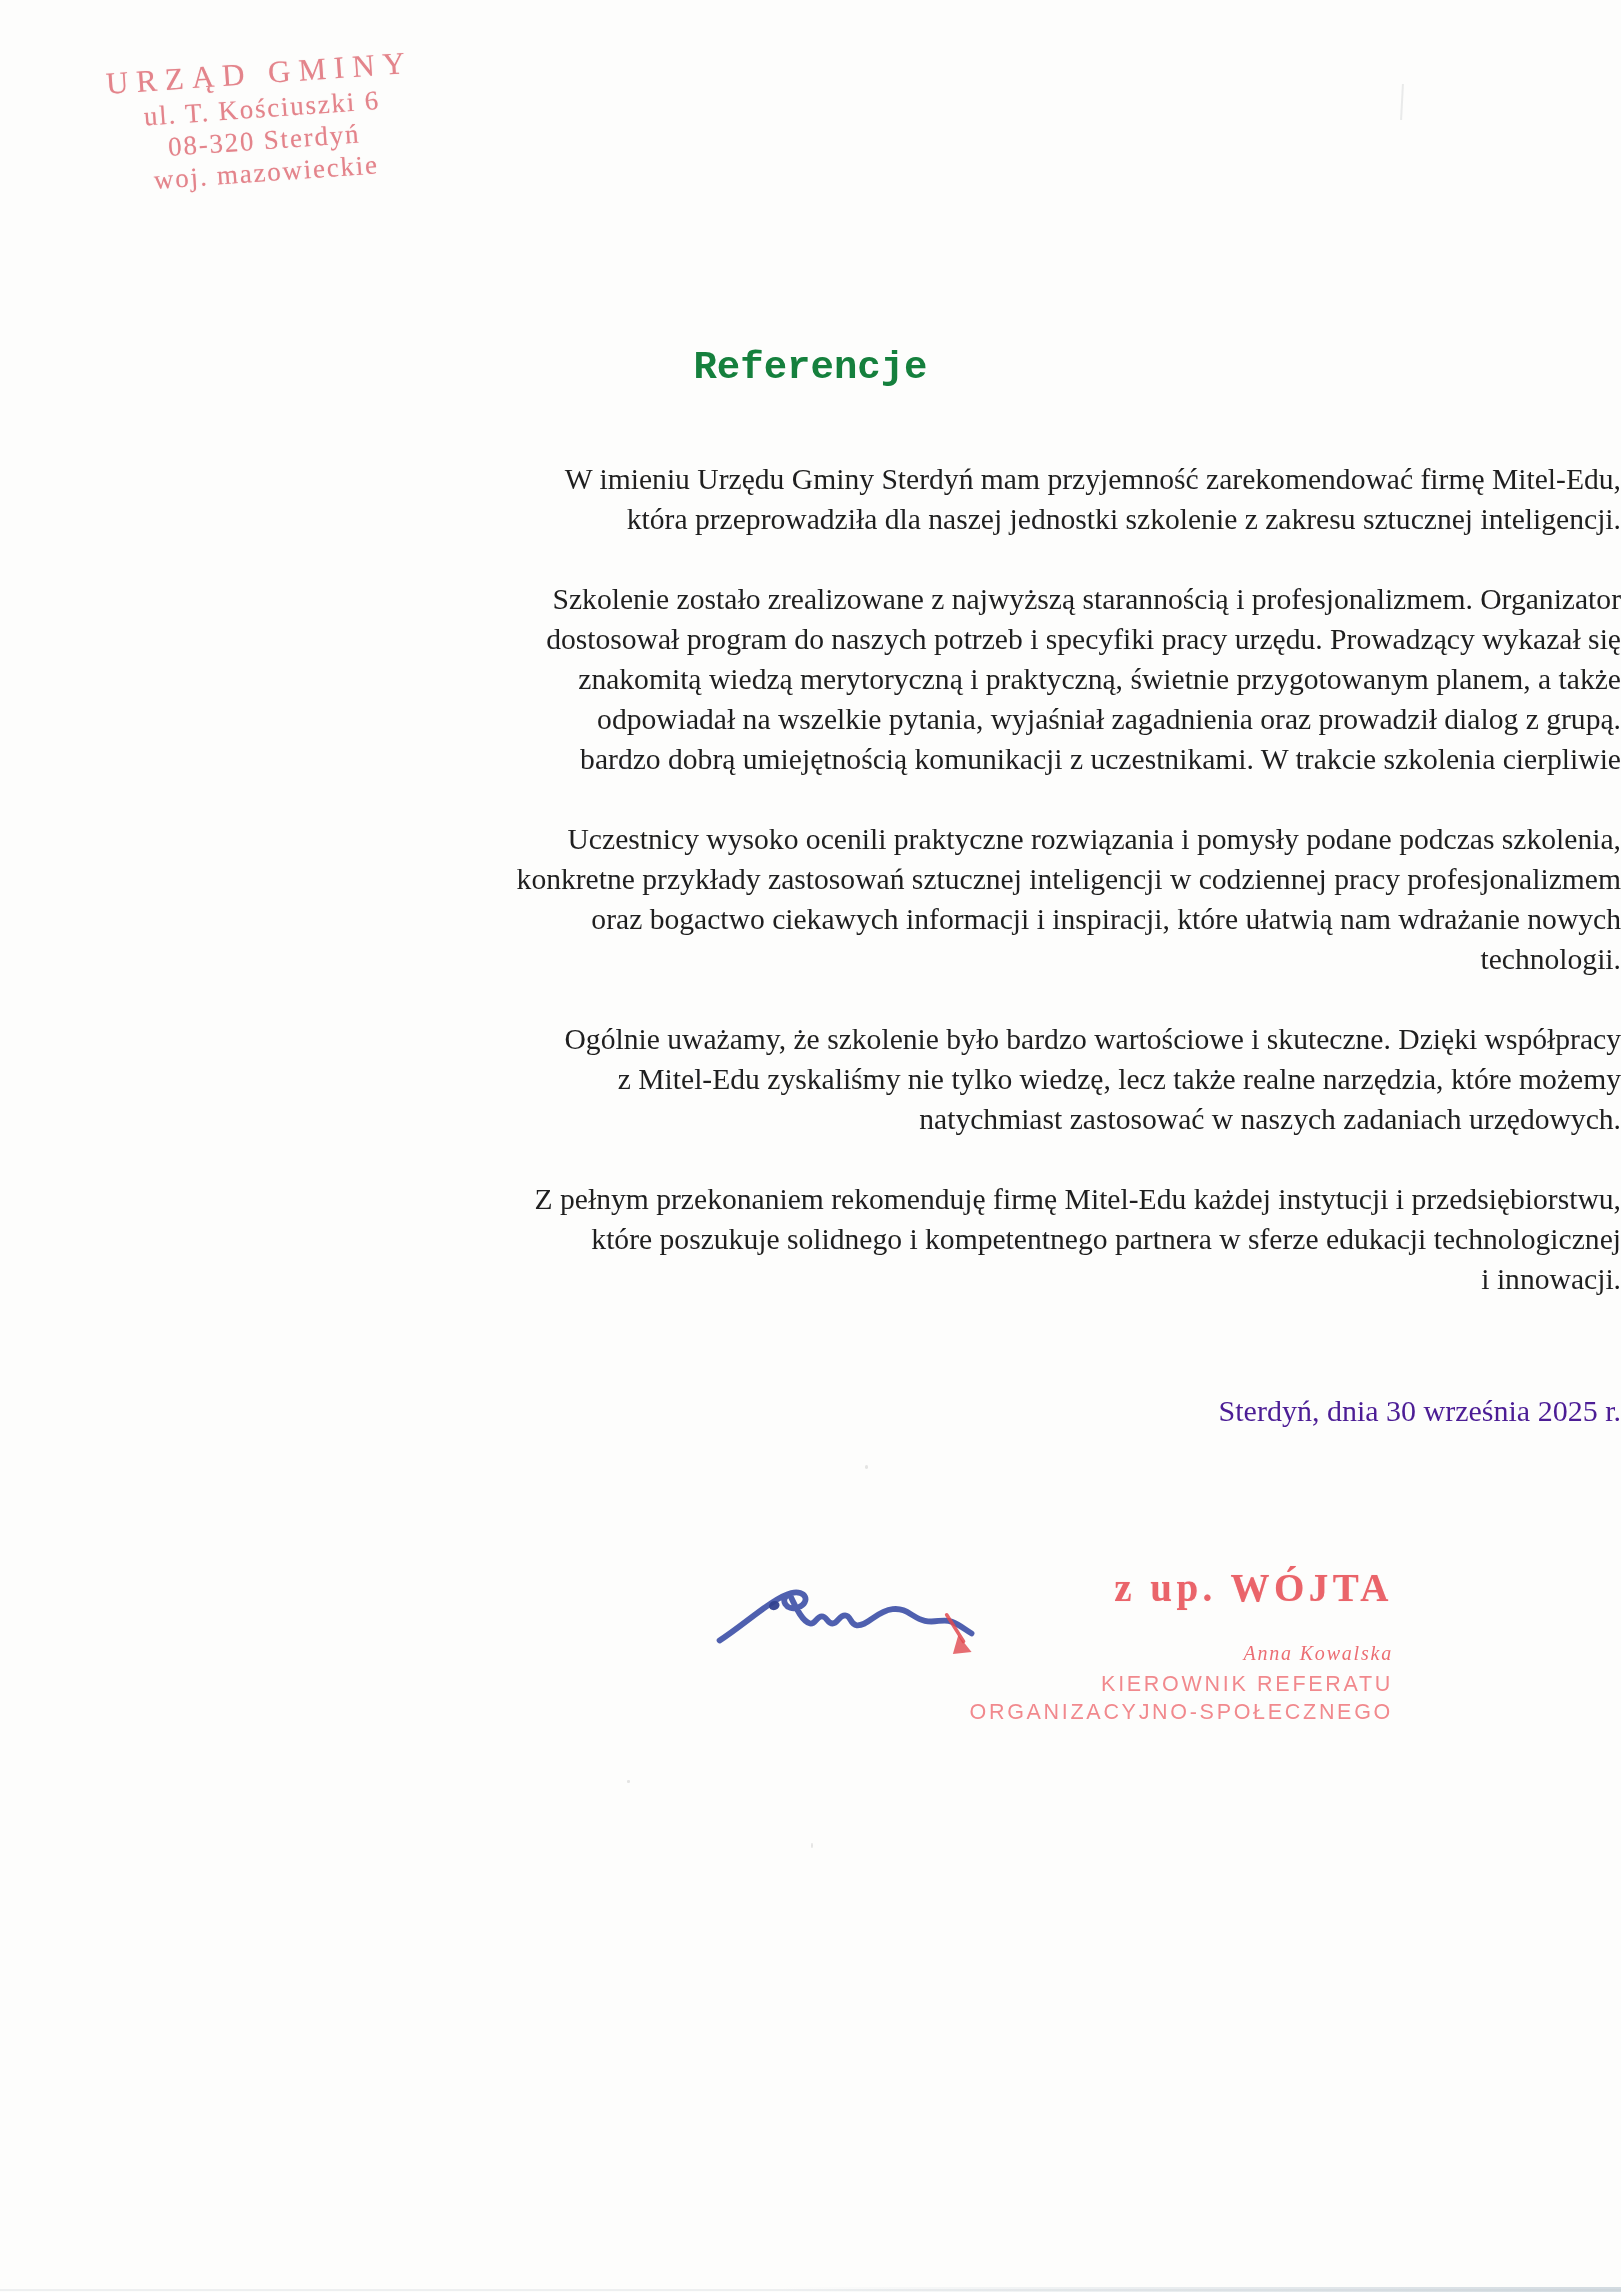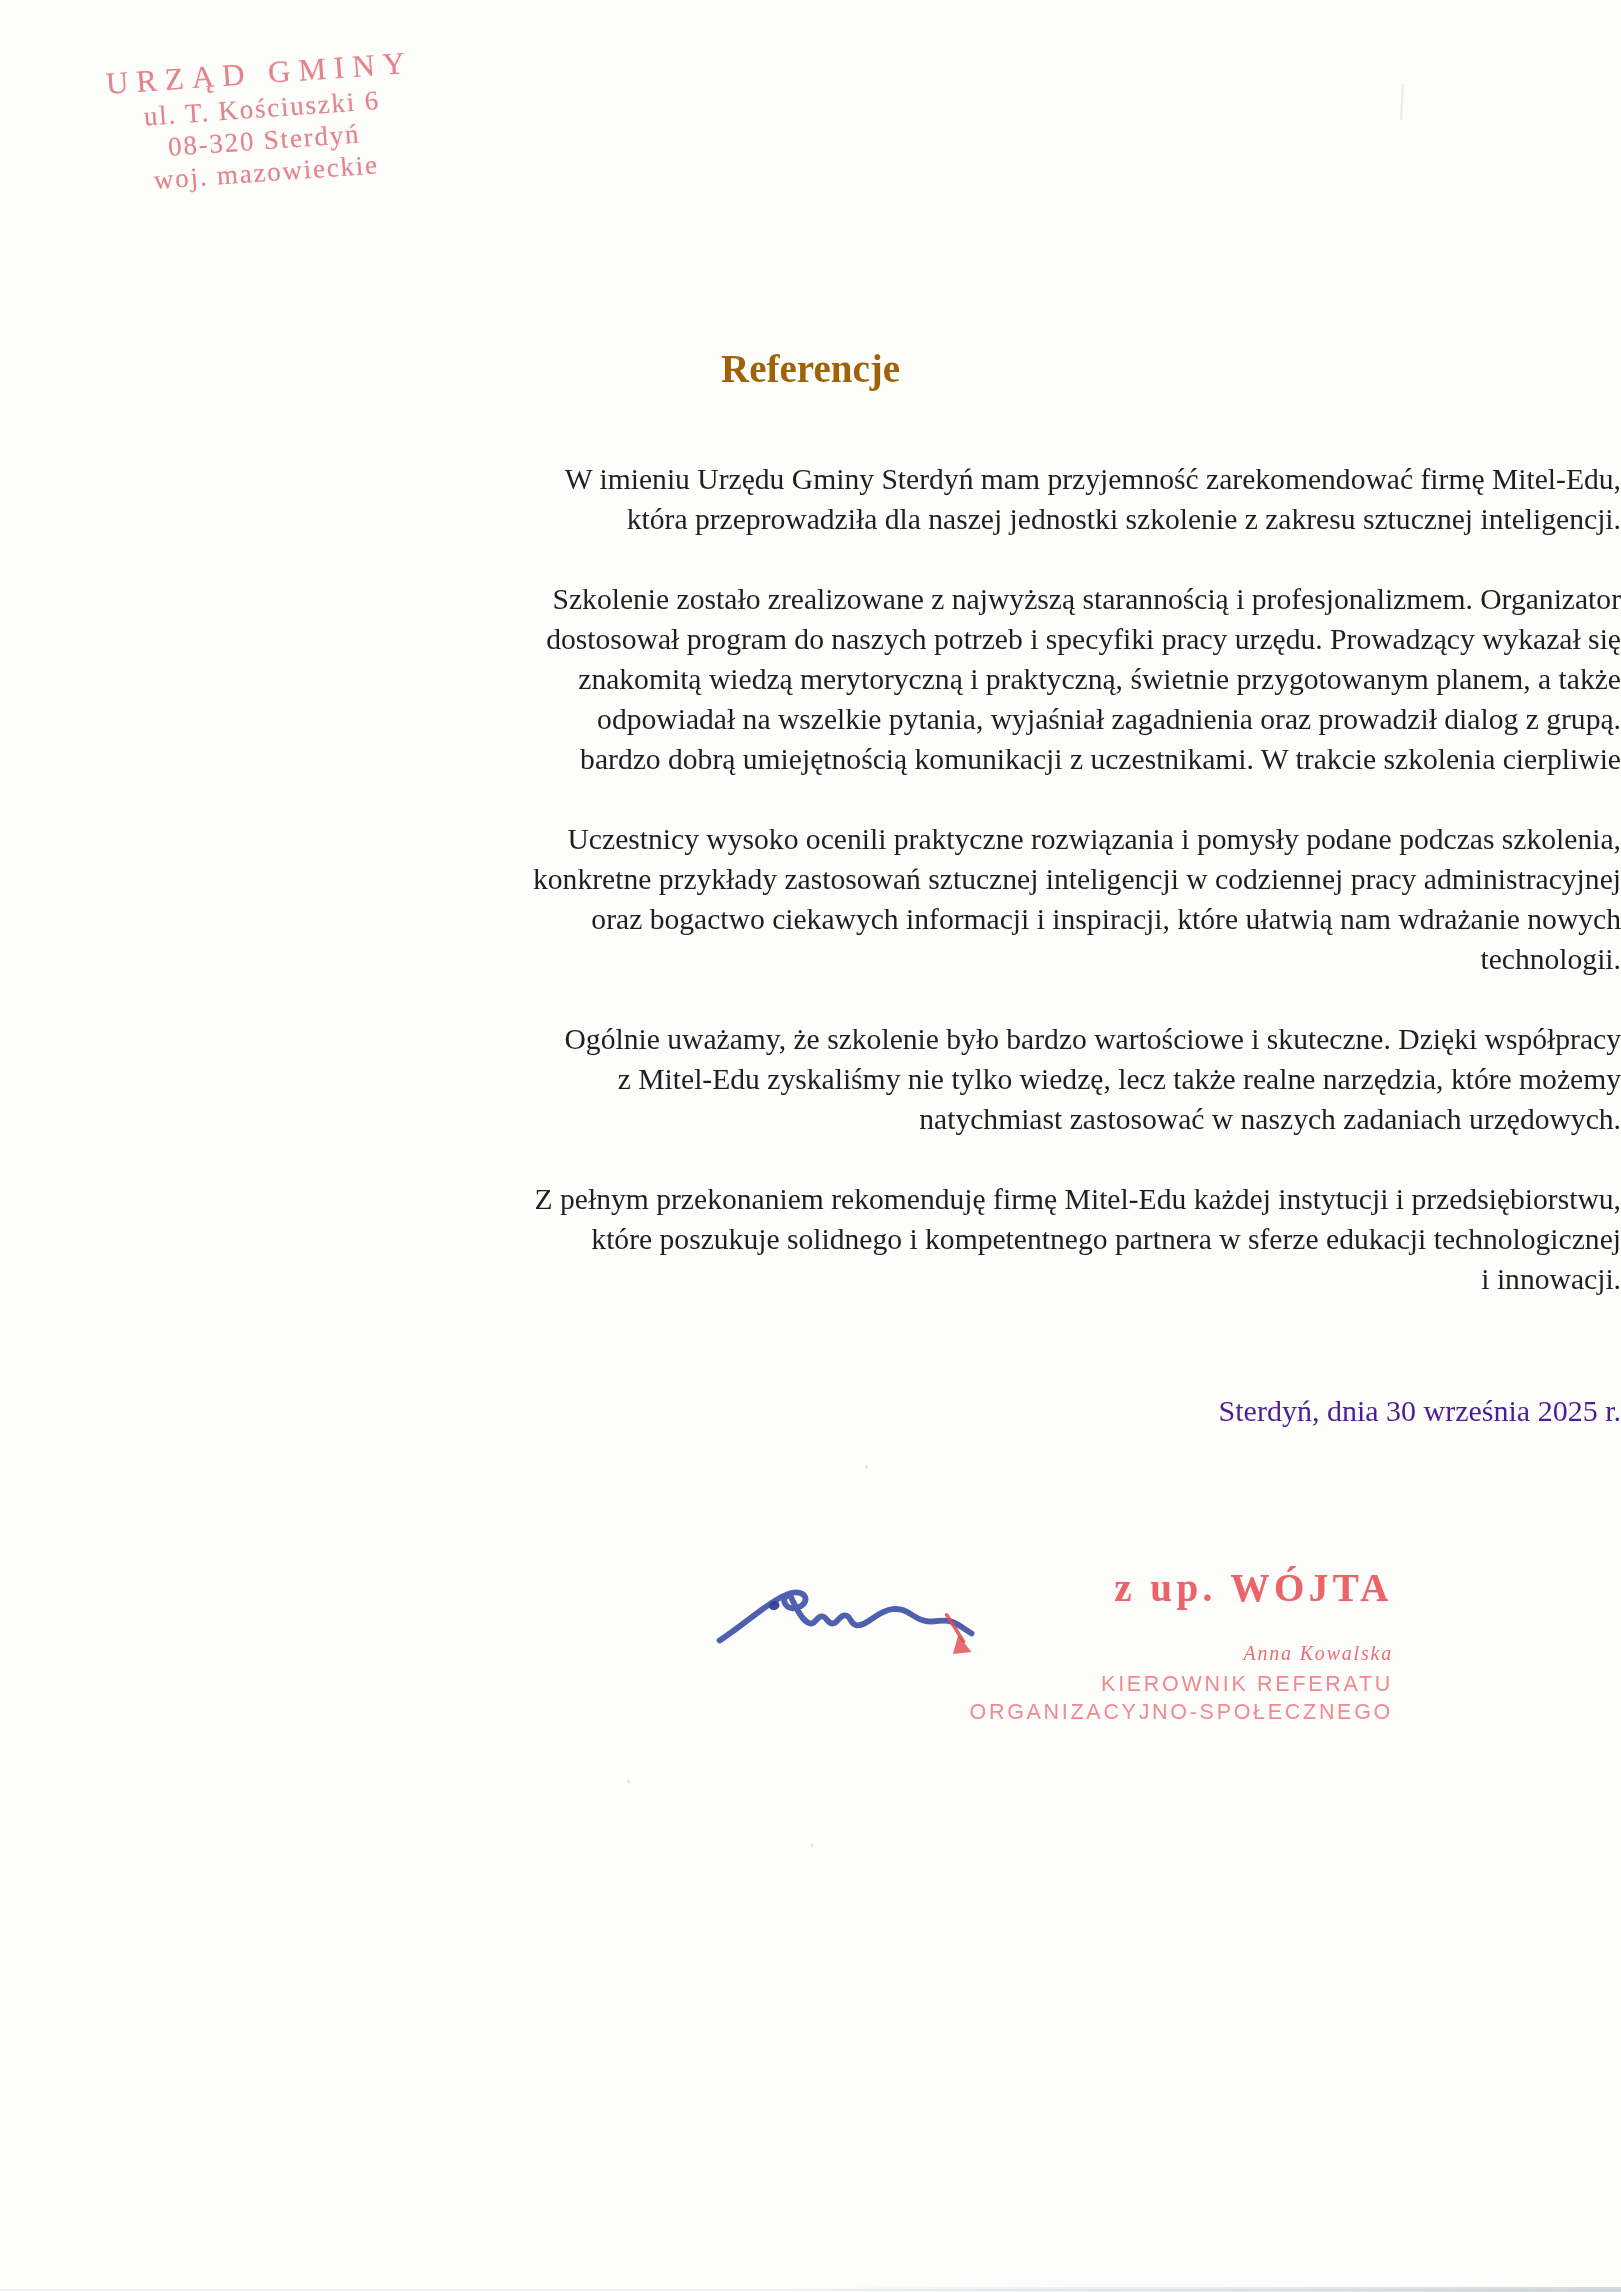--- a/index.html
+++ b/index.html
@@ -39,24 +39,24 @@
     white-space: nowrap;
   }
 
   
   .doc-title {
     position: absolute;
     top: 346px;
     left: 0;
     width: 100%;
     text-align: center;
-    font-family: Liberation Serif, serif;
+    font-family: Liberation Mono, monospace;
     font-weight: bold;
     font-size: 39px;
-    color: #a16207;
+    color: #15803d;
   }
 
   
   .letter-body {
     position: absolute;
     top: 459px;
     left: 0;
     width: 100%;
     text-align: center;
     font-size: 29.6px;
@@ -171,21 +171,21 @@
       </div>
     <div class="paragraph">
         <div class="text-line">Szkolenie zostało zrealizowane z najwyższą starannością i profesjonalizmem. Organizator</div>
         <div class="text-line">dostosował program do naszych potrzeb i specyfiki pracy urzędu. Prowadzący wykazał się</div>
         <div class="text-line">znakomitą wiedzą merytoryczną i praktyczną, świetnie przygotowanym planem, a także</div>
         <div class="text-line">odpowiadał na wszelkie pytania, wyjaśniał zagadnienia oraz prowadził dialog z grupą.</div>
         <div class="text-line">bardzo dobrą umiejętnością komunikacji z uczestnikami. W trakcie szkolenia cierpliwie</div>
       </div>
     <div class="paragraph">
         <div class="text-line">Uczestnicy wysoko ocenili praktyczne rozwiązania i pomysły podane podczas szkolenia,</div>
-        <div class="text-line">konkretne przykłady zastosowań sztucznej inteligencji w codziennej pracy administracyjnej</div>
+        <div class="text-line">konkretne przykłady zastosowań sztucznej inteligencji w codziennej pracy profesjonalizmem</div>
         <div class="text-line">oraz bogactwo ciekawych informacji i inspiracji, które ułatwią nam wdrażanie nowych</div>
         <div class="text-line">technologii.</div>
       </div>
     <div class="paragraph">
         <div class="text-line">Ogólnie uważamy, że szkolenie było bardzo wartościowe i skuteczne. Dzięki współpracy</div>
         <div class="text-line">z Mitel-Edu zyskaliśmy nie tylko wiedzę, lecz także realne narzędzia, które możemy</div>
         <div class="text-line">natychmiast zastosować w naszych zadaniach urzędowych.</div>
       </div>
     <div class="paragraph">
         <div class="text-line">Z pełnym przekonaniem rekomenduję firmę Mitel-Edu każdej instytucji i przedsiębiorstwu,</div>

